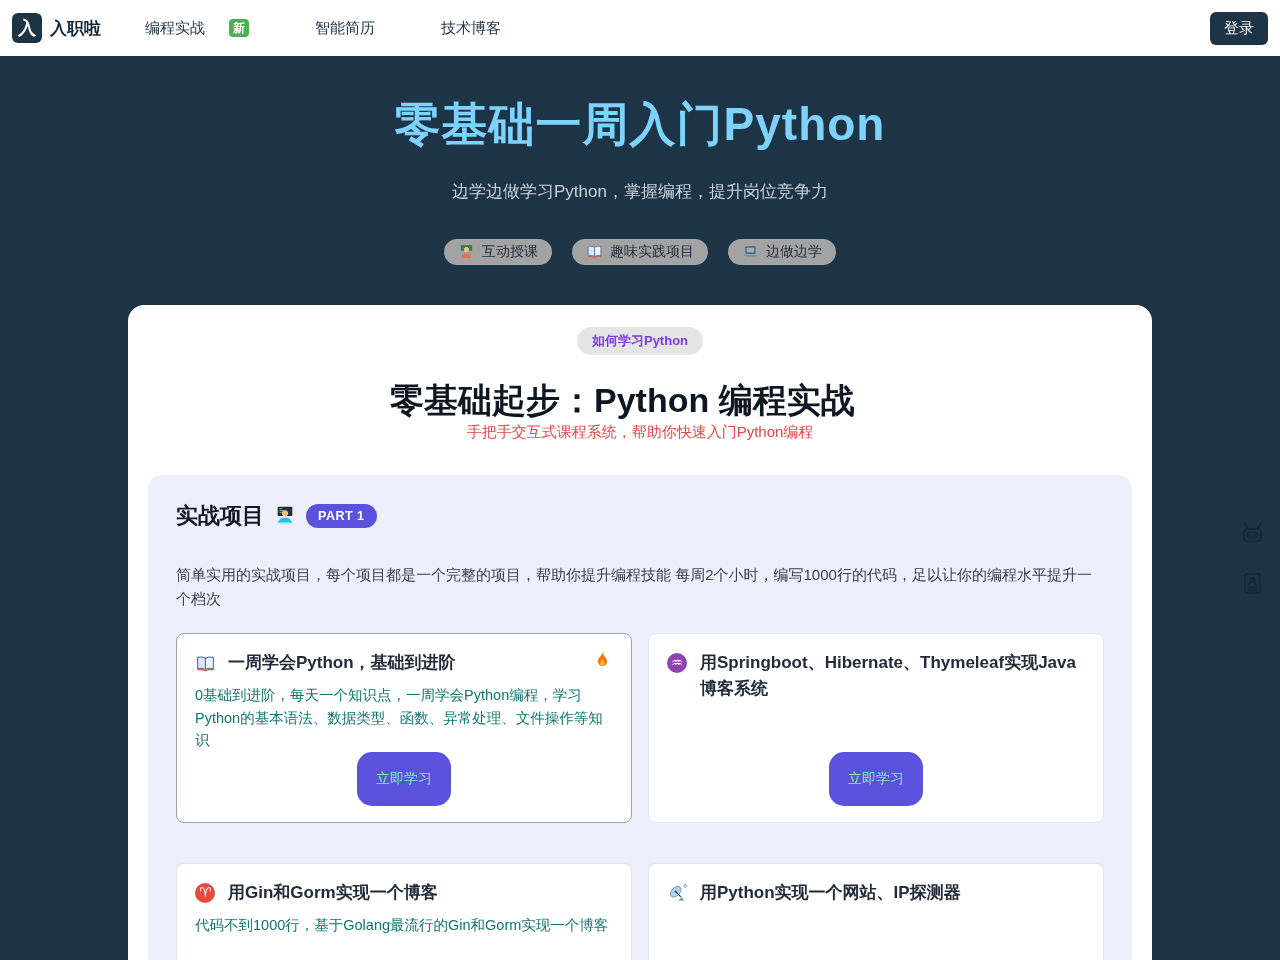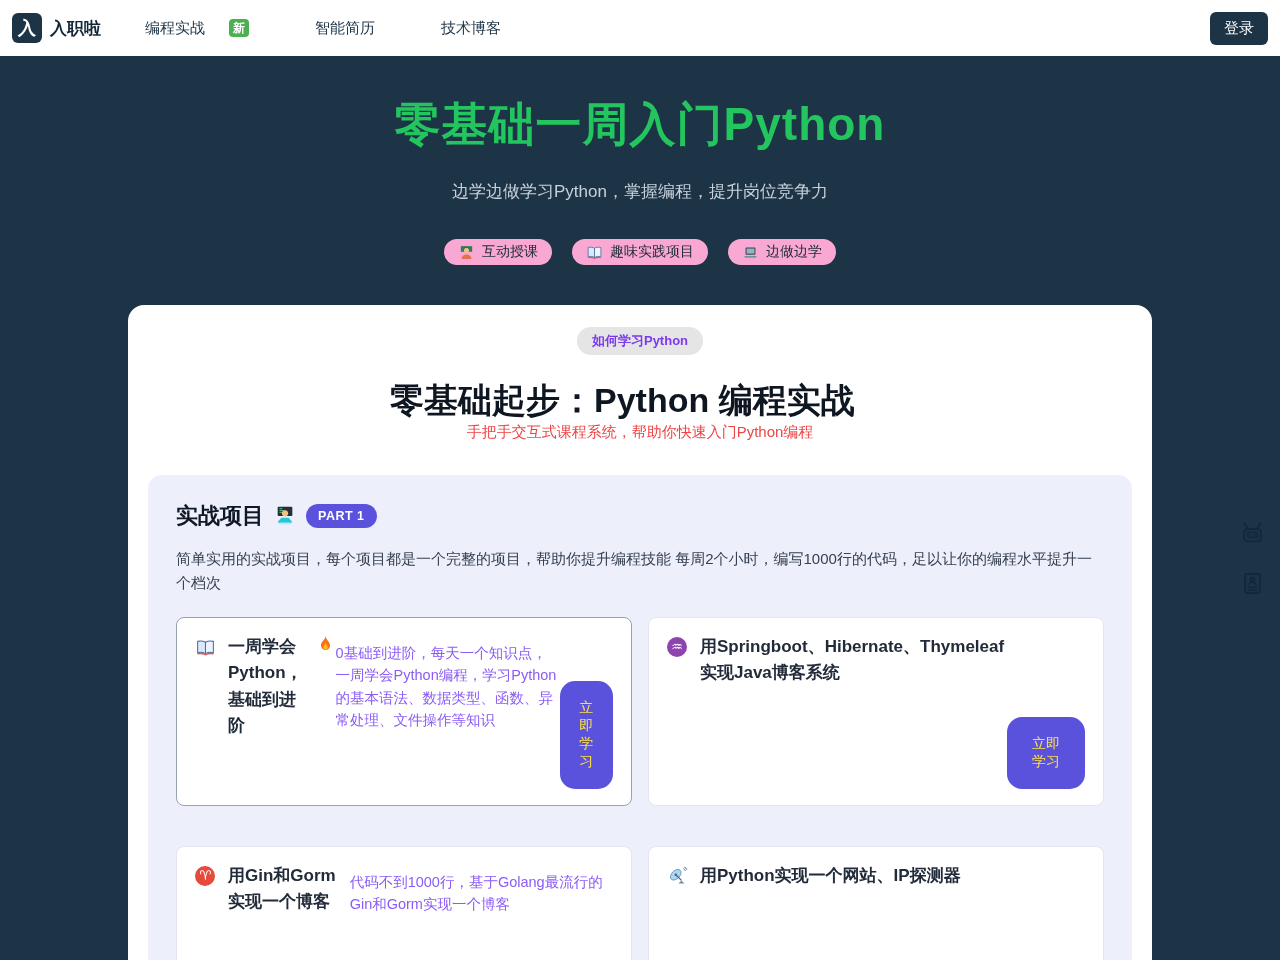--- a/index.html
+++ b/index.html
@@ -29,27 +29,27 @@
     padding:2px 4px; border-radius:4px; line-height:1.2;
   }
   .login-btn {
     margin-left:auto; background:#1d3447; color:#fff; border:none;
     font-size:15px; font-family:inherit; padding:7px 14px; border-radius:6px;
     cursor:pointer;
   }
   
   .hero { text-align:center; padding-top:38px; }
   .hero-title {
-    color:#22c55e; font-size:46px; font-weight:bold; letter-spacing:1px;
+    color:#7dd3fc; font-size:46px; font-weight:bold; letter-spacing:1px;
   }
   .hero-subtitle { margin-top:24px; color:#c8d1da; font-size:17px; }
   .hero-pills { margin-top:36px; display:flex; justify-content:center; gap:20px; }
   .pill {
-    background:#f9a8d4; border-radius:16px; padding:4px 14px;
-    display:inline-flex; align-items:center; gap:7px;
+    background:#a3a3a3; border-radius:16px; padding:4px 14px;
+    display:inline-flex; gap:7px;
     font-size:14px; color:#222c3a;
   }
   .pill .ico { display:inline-flex; width:17px; height:17px; }
   
   .main-card {
     width:1024px; margin:40px auto 0; background:#ffffff;
     border-radius:16px; padding:22px 20px 20px; min-height:700px;
   }
   .intro { text-align:center; }
   .intro-badge {
@@ -67,41 +67,41 @@
     padding:26px 28px 40px;
   }
   .projects-header { display:flex; align-items:center; gap:10px; }
   .projects-title { font-size:22px; font-weight:bold; color:#101827; }
   .projects-header .ico { display:inline-flex; width:22px; height:22px; }
   .part-badge {
     background:#5a52dc; color:#fff; font-size:12.5px; font-weight:bold;
     letter-spacing:.5px; padding:5px 12px; border-radius:999px;
   }
   .projects-desc {
-    margin-top:16px; font-size:15px; color:#374151; line-height:1.6;
+    margin-top:32px; font-size:15px; color:#374151; line-height:1.6;
     max-width:945px;
   }
   .cards-grid {
     margin-top:22px; display:grid; grid-template-columns:1fr 1fr;
     column-gap:16px; row-gap:40px;
   }
   .project-card {
     background:#fff; border:1px solid #e3e6f3; border-radius:8px;
     padding:16px 18px; min-height:189px;
-    display:flex; flex-direction:row;
+    display:flex; flex-direction:column;
   }
   .project-card.highlight { border-color:#99a1b3; }
   .card-title-row { display:flex; align-items:flex-start; gap:12px; }
   .card-title-row .ico { display:inline-flex; width:21px; height:21px; margin-top:3px; flex:none; }
   .card-title { font-size:17px; font-weight:bold; color:#222b3a; line-height:1.55; }
   .fire { margin-left:auto; width:21px; height:21px; flex:none; display:inline-flex; }
-  .card-desc { margin-top:8px; font-size:14.5px; color:#8b5cf6; line-height:1.55; }
+  .card-desc { margin-top:8px; font-size:14.5px; color:#0f766e; line-height:1.55; }
   .learn-btn {
     margin-top:auto; align-self:center;
-    background:#5a52dc; color:#fde047; border:none; font-family:inherit;
+    background:#5a52dc; color:#86efac; border:none; font-family:inherit;
     font-size:14px; padding:18px 19px; border-radius:15px; cursor:pointer;
   }
   
   .float-rail {
     position:absolute; right:14px; top:520px;
     display:flex; flex-direction:column; gap:23px; color:#12293c;
   }
   .float-rail .ico { width:27px; height:27px; display:inline-flex; cursor:pointer; }
   
   .zo { width:20px; height:20px; border-radius:50%; color:#fff; font-size:13px;

